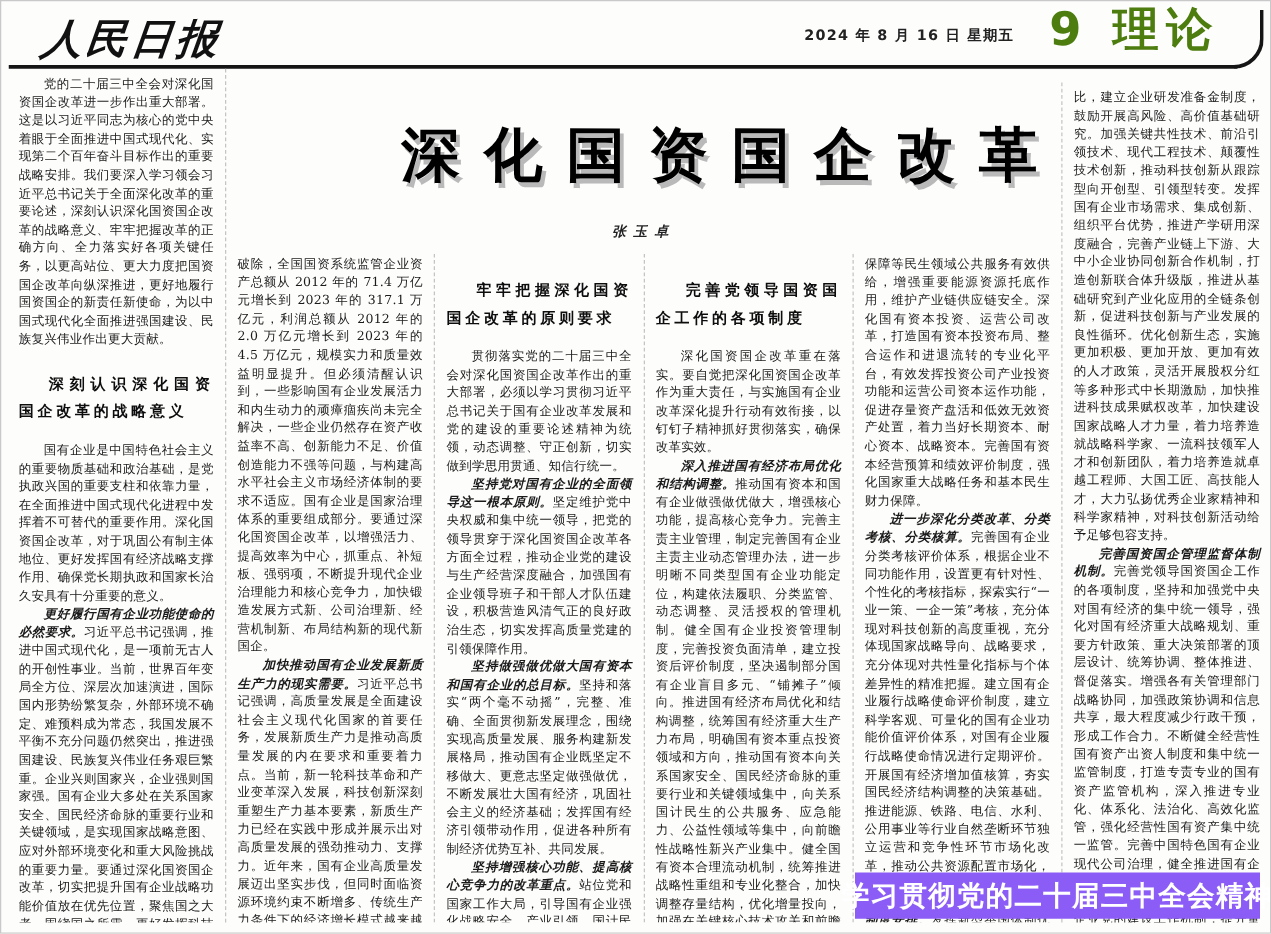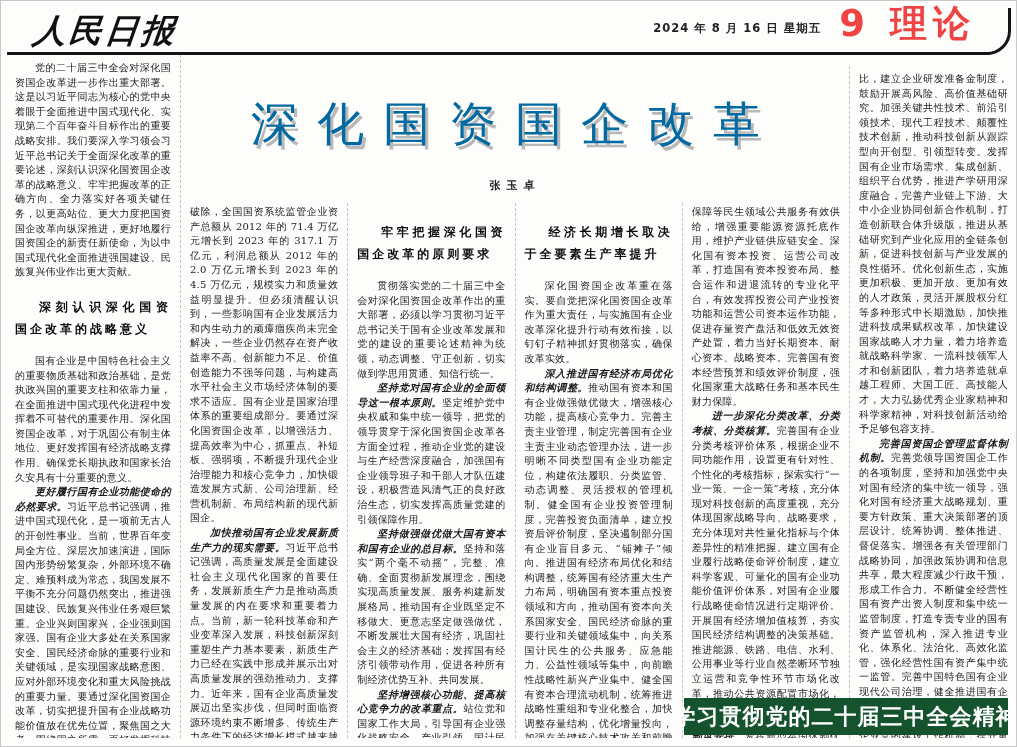--- a/index.html
+++ b/index.html
@@ -23,30 +23,30 @@
   .masthead {
     position: absolute; left: 32px; top: 8px;
     font-family: "DejaVu Serif", serif;
     font-weight: 700; font-style: italic;
     font-size: 33px; letter-spacing: 3px;
     transform: skew(-6deg);
     color: #111;
   }
   .header-right {
     position: absolute; right: 40px; top: 4px;
-    display: flex; align-items: flex-end; gap: 18px;
+    display: flex; align-items: flex-end; gap: 28px;
   }
   .pub-date {
     font-family: "DejaVu Sans", sans-serif;
     font-size: 11.5px; font-weight: 700; color: #222;
     padding-bottom: 6px; letter-spacing: 1px;
   }
   .page-no {
     font-family: "DejaVu Sans", sans-serif;
-    font-size: 37px; font-weight: 700; color: #ef4444;
+    font-size: 37px; font-weight: 700; color: #4d7c0f;
     letter-spacing: 6px; line-height: 1;
   }
   .header-rule {
     position: absolute; left: 6px; right: 26px; bottom: 0;
     height: 3px; background: #151515;
   }
   .header-curve {
     position: absolute; right: 5px; bottom: 0;
     width: 24px; height: 47px;
     border-right: 3px solid #151515;
@@ -70,30 +70,31 @@
     width: 668px; flex: none;
     display: flex; flex-direction: column;
   }
   .headline-block {
     height: 148px; flex: none;
     text-align: center;
     padding-top: 38px;
   }
   .headline {
     font-family: "DejaVu Sans", sans-serif;
-    font-weight: 400;
+    font-weight: 700;
     font-size: 47px;
     letter-spacing: 19px;
-    color: #0369a1;
+    color: #000000;
     text-shadow: 3px 4px 0 #b9b9b9;
     white-space: nowrap;
+    text-align: right;
   }
   .byline {
     margin-top: 22px;
-    font-size: 11px; font-weight: 700; 
+    font-size: 11px; font-weight: 700; font-style: italic;
     letter-spacing: 6px; color: #222;
   }
   .center-cols { display: flex; flex: 1; overflow: hidden; }
   .ccol {
     flex: 1; overflow: hidden;
     padding: 2px 9px 0 9px;
   }
   .ccol + .ccol { border-left: 1px dashed #c4c4c4; }
   .col6 {
     width: 161px; flex: none;
@@ -173,35 +174,35 @@
             <p class="para"><span class="lead">加快推动国有企业发展新质生产力的现实需要。</span>习近平总书记强调，高质量发展是全面建设社会主义现代化国家的首要任务，发展新质生产力是推动高质量发展的内在要求和重要着力点。当前，新一轮科技革命和产业变革深入发展，科技创新深刻重塑生产力基本要素，新质生产力已经在实践中形成并展示出对高质量发展的强劲推动力、支撑力。近年来，国有企业高质量发展迈出坚实步伐，但同时面临资源环境约束不断增多、传统生产力条件下的经济增长模式越来越难以为继等问题，关键核心技术受制于人的状况尚未根本扭转，对可能产生颠覆性影响的未来技术、未来产业布局还相对滞后。经济长期增长取决于全要素生产率提升，企业高质量发展关键要靠创新驱动。要通过深化国资国企改革，着力打通束缚新质生产力发展的堵点卡点，不断强化创新策源，加快推动科技创新基础上的产业创新，改造提升传统产业，培育壮大新兴产业，布局建设未来产业，开辟新领域新赛道，塑造新动能新优势，为现代化产业体系建设提供有力支撑。</p>
           </div>
         <div class="ccol colwrap">
             <h3 class="sec-heading">牢牢把握深化国资国企改革的原则要求</h3>
             <p class="para">贯彻落实党的二十届三中全会对深化国资国企改革作出的重大部署，必须以学习贯彻习近平总书记关于国有企业改革发展和党的建设的重要论述精神为统领，动态调整、守正创新，切实做到学思用贯通、知信行统一。</p>
             <p class="para"><span class="lead">坚持党对国有企业的全面领导这一根本原则。</span>坚定维护党中央权威和集中统一领导，把党的领导贯穿于深化国资国企改革各方面全过程，推动企业党的建设与生产经营深度融合，加强国有企业领导班子和干部人才队伍建设，积极营造风清气正的良好政治生态，切实发挥高质量党建的引领保障作用。</p>
             <p class="para"><span class="lead">坚持做强做优做大国有资本和国有企业的总目标。</span>坚持和落实“两个毫不动摇”，完整、准确、全面贯彻新发展理念，围绕实现高质量发展、服务构建新发展格局，推动国有企业既坚定不移做大、更意志坚定做强做优，不断发展壮大国有经济，巩固社会主义的经济基础；发挥国有经济引领带动作用，促进各种所有制经济优势互补、共同发展。</p>
             <p class="para"><span class="lead">坚持增强核心功能、提高核心竞争力的改革重点。</span>站位党和国家工作大局，引导国有企业强化战略安全、产业引领、国计民生、公共服务等功能，聚焦主责主业发展实体经济，提升持续创新能力和价值创造能力，加快向高质量、高效率、可持续的发展方式转变，着力塑造能够持续创造效益的独特竞争优势，培育一批具有全球竞争力的世界一流企业，切实提升国有企业功能价值，高水平实现经济属性、政治属性、社会属性的有机统一。</p>
           </div>
         <div class="ccol colwrap">
-            <h3 class="sec-heading">经济长期增长取决于全要素生产率提升</h3>
+            <h3 class="sec-heading">完善党领导国资国企工作的各项制度</h3>
             <p class="para">深化国资国企改革重在落实。要自觉把深化国资国企改革作为重大责任，与实施国有企业改革深化提升行动有效衔接，以钉钉子精神抓好贯彻落实，确保改革实效。</p>
             <p class="para"><span class="lead">深入推进国有经济布局优化和结构调整。</span>推动国有资本和国有企业做强做优做大，增强核心功能，提高核心竞争力。完善主责主业管理，制定完善国有企业主责主业动态管理办法，进一步明晰不同类型国有企业功能定位，构建依法履职、分类监管、动态调整、灵活授权的管理机制。健全国有企业投资管理制度，完善投资负面清单，建立投资后评价制度，坚决遏制部分国有企业盲目多元、“铺摊子”倾向。推进国有经济布局优化和结构调整，统筹国有经济重大生产力布局，明确国有资本重点投资领域和方向，推动国有资本向关系国家安全、国民经济命脉的重要行业和关键领域集中，向关系国计民生的公共服务、应急能力、公益性领域等集中，向前瞻性战略性新兴产业集中。健全国有资本合理流动机制，统筹推进战略性重组和专业化整合，加快调整存量结构，优化增量投向，加强在关键核心技术攻关和前瞻性战略性产业领域的投入布局，增加医疗卫生、健康养老、防灾减灾、应急</p>
           </div>
         <div class="ccol colwrap">
             <p class="para cont">保障等民生领域公共服务有效供给，增强重要能源资源托底作用，维护产业链供应链安全。深化国有资本投资、运营公司改革，打造国有资本投资布局、整合运作和进退流转的专业化平台，有效发挥投资公司产业投资功能和运营公司资本运作功能，促进存量资产盘活和低效无效资产处置，着力当好长期资本、耐心资本、战略资本。完善国有资本经营预算和绩效评价制度，强化国家重大战略任务和基本民生财力保障。</p>
             <p class="para"><span class="lead">进一步深化分类改革、分类考核、分类核算。</span>完善国有企业分类考核评价体系，根据企业不同功能作用，设置更有针对性、个性化的考核指标，探索实行“一业一策、一企一策”考核，充分体现对科技创新的高度重视，充分体现国家战略导向、战略要求，充分体现对共性量化指标与个体差异性的精准把握。建立国有企业履行战略使命评价制度，建立科学客观、可量化的国有企业功能价值评价体系，对国有企业履行战略使命情况进行定期评价。开展国有经济增加值核算，夯实国民经济结构调整的决策基础。推进能源、铁路、电信、水利、公用事业等行业自然垄断环节独立运营和竞争性环节市场化改革，推动公共资源配置市场化，健全监管体制机制。</p>
             <p class="para"><span class="lead">健全国有企业推进原始创新制度安排。</span>发挥新型举国体制优势，支持国有企业更大范围、更高层次、更深程度融入国家创新体系，积极承担国家重点研发计划、重大科技项目，牵头或参与国家科技攻关任务，强化项目、基地、人才、资金一体化配置，促进创新要素向企业集聚，推动国有企业真正成为原创技术创新决策、研发投入、科研组织、成果转化的重要主体。建立多元化资金投入机制，提升原创技术研发投入占</p>
           </div>
       </div>
     </div>
 
     <div class="col6 colwrap">
         <p class="para cont">比，建立企业研发准备金制度，鼓励开展高风险、高价值基础研究。加强关键共性技术、前沿引领技术、现代工程技术、颠覆性技术创新，推动科技创新从跟踪型向开创型、引领型转变。发挥国有企业市场需求、集成创新、组织平台优势，推进产学研用深度融合，完善产业链上下游、大中小企业协同创新合作机制，打造创新联合体升级版，推进从基础研究到产业化应用的全链条创新，促进科技创新与产业发展的良性循环。优化创新生态，实施更加积极、更加开放、更加有效的人才政策，灵活开展股权分红等多种形式中长期激励，加快推进科技成果赋权改革，加快建设国家战略人才力量，着力培养造就战略科学家、一流科技领军人才和创新团队，着力培养造就卓越工程师、大国工匠、高技能人才，大力弘扬优秀企业家精神和科学家精神，对科技创新活动给予足够包容支持。</p>
         <p class="para"><span class="lead">完善国资国企管理监督体制机制。</span>完善党领导国资国企工作的各项制度，坚持和加强党中央对国有经济的集中统一领导，强化对国有经济重大战略规划、重要方针政策、重大决策部署的顶层设计、统筹协调、整体推进、督促落实。增强各有关管理部门战略协同，加强政策协调和信息共享，最大程度减少行政干预，形成工作合力。不断健全经营性国有资产出资人制度和集中统一监管制度，打造专责专业的国有资产监管机构，深入推进专业化、体系化、法治化、高效化监管，强化经营性国有资产集中统一监管。完善中国特色国有企业现代公司治理，健全推进国有企业在完善公司治理中加强党的领导的制度机制，创新混合所有制企业党的建设工作机制，提升董事会建设质量，完善外部董事评价和激励约束机制，深化落实三项制度改革，深入实施经理层成员任期制和契约化管理，推动国有企业真正按市场化机制运营。健全更加精准规范高效的收入分配机制，深化国有企业工资决定机制改革，合理确定并严格规范国有企业各级负责人薪酬、津贴补贴等。以党内监督为主导，促进出资人监督和纪检监察监督、巡视监督、审计监督、社会监督等各类监督主体贯通协调，健全国有资产监督问责机制，不断提升监督效能，坚决防止国有资产流失。</p>
       </div>
 
-    <div class="banner" style="background: #14532d;">
+    <div class="banner" style="background: #8b5cf6;">
       <span class="banner-text" style="color: rgb(255, 255, 255);">学习贯彻党的二十届三中全会精神</span>
     </div>
 
   </div>
 </div>
 
 </body></html>

